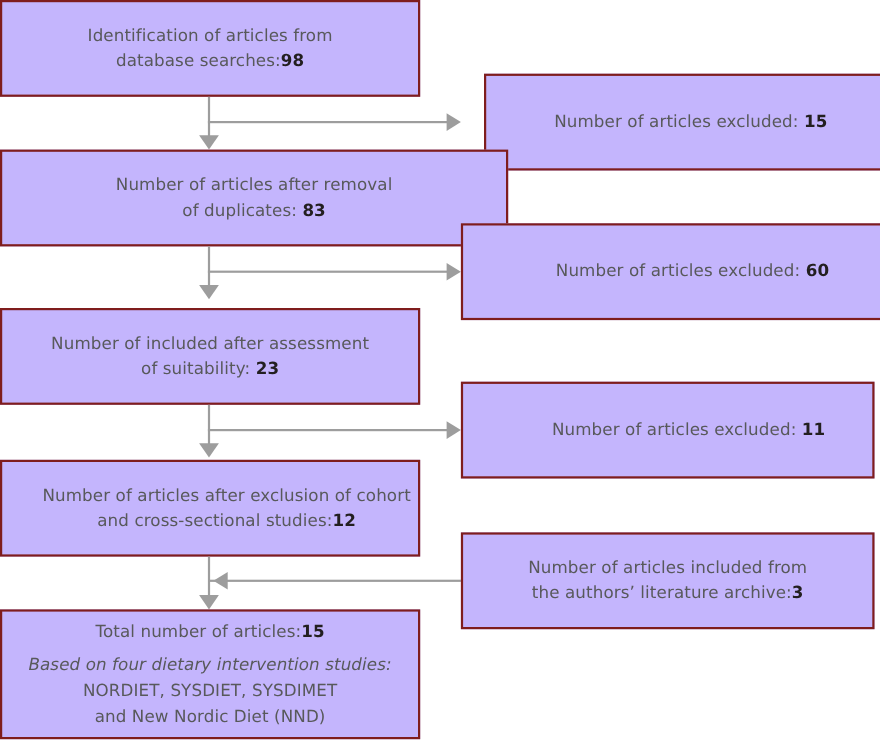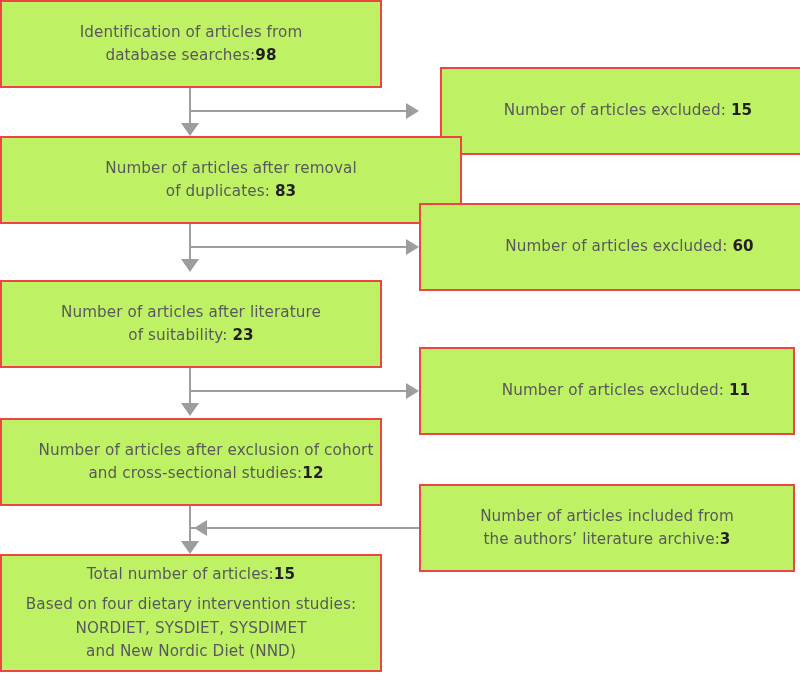--- a/index.html
+++ b/index.html
@@ -15,39 +15,40 @@
     overflow: hidden;
   }
   #flowchart {
     position: relative;
     width: 800px;
     height: 681px;
   }
   .node {
     position: absolute;
     box-sizing: border-box;
-    border: 2px solid #ef4444;
-    background: #bef264;
+    border: 2px solid #7f1d1d;
+    background: #c4b5fd;
     display: flex;
     flex-direction: column;
     align-items: center;
     justify-content: center;
     text-align: center;
     font-size: 15.2px;
     line-height: 1.52;
     color: #58595b;
     letter-spacing: 0.1px;
     padding: 0 10px;
   }
   .node .line {
     display: block;
     white-space: nowrap;
   }
   .node .line.para-gap {
     margin-top: 7px;
+    font-style: italic;
   }
   .num {
     font-weight: bold;
     color: #231f20;
   }
   
   .conn-v {
     position: absolute;
     width: 2px;
     background: #9d9d9d;
@@ -109,21 +110,21 @@
   <div class="conn-v" style="left:189px; top:224px; height:44px;"></div>
   <div class="arrow-down" style="left:181px; top:259px;"></div>
   <div class="conn-h" style="left:189px; top:246px; width:219px;"></div>
   <div class="arrow-right" style="left:406px; top:239px;"></div>
 
   <div class="node" style="left:419px; top:203px; width:391px; height:88px;padding-left:40px;">
     <span class="line"><span>Number of articles excluded:</span>&nbsp;<span class="num">60</span></span>
   </div>
 
   <div class="node" style="left:0px; top:280px; width:382px; height:88px;">
-    <span class="line">Number of articles after literature</span>
+    <span class="line">Number of included after assessment</span>
     <span class="line"><span>of suitability:</span>&nbsp;<span class="num">23</span></span>
   </div>
 
   <div class="conn-v" style="left:189px; top:368px; height:44px;"></div>
   <div class="arrow-down" style="left:181px; top:403px;"></div>
   <div class="conn-h" style="left:189px; top:390px; width:219px;"></div>
   <div class="arrow-right" style="left:406px; top:383px;"></div>
 
   <div class="node" style="left:419px; top:347px; width:376px; height:88px;padding-left:48px;">
     <span class="line"><span>Number of articles excluded:</span>&nbsp;<span class="num">11</span></span>

